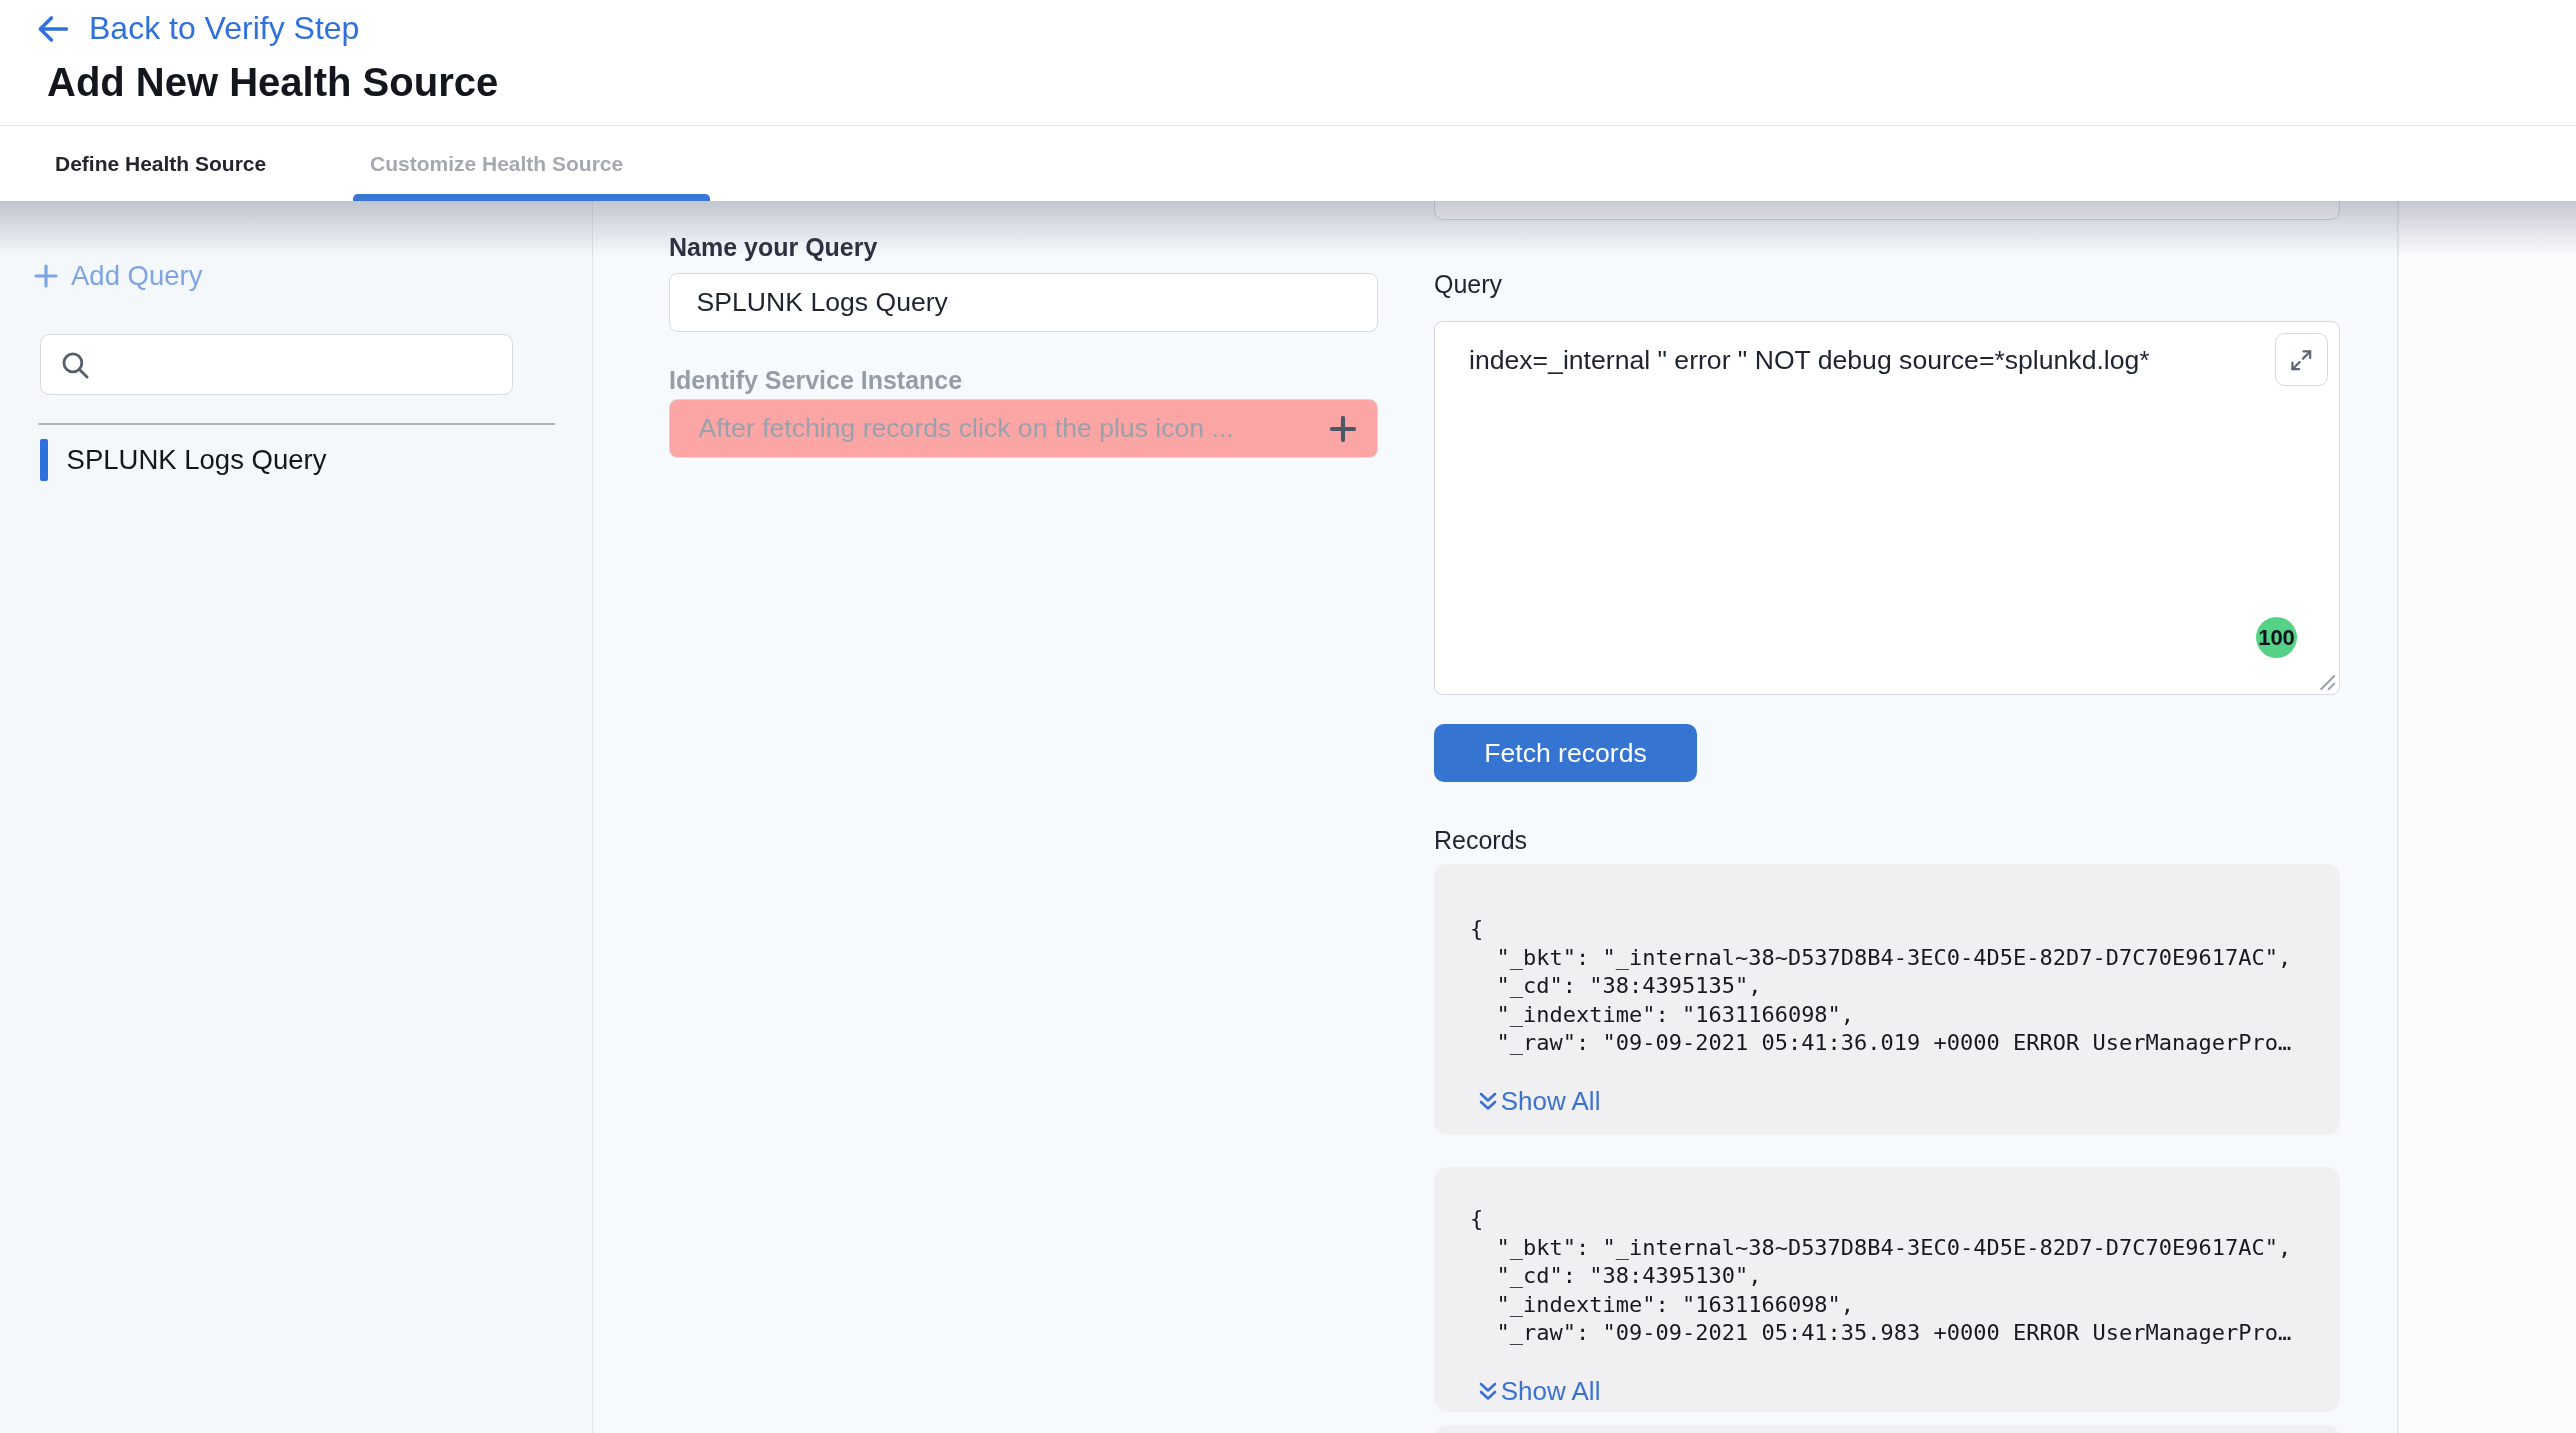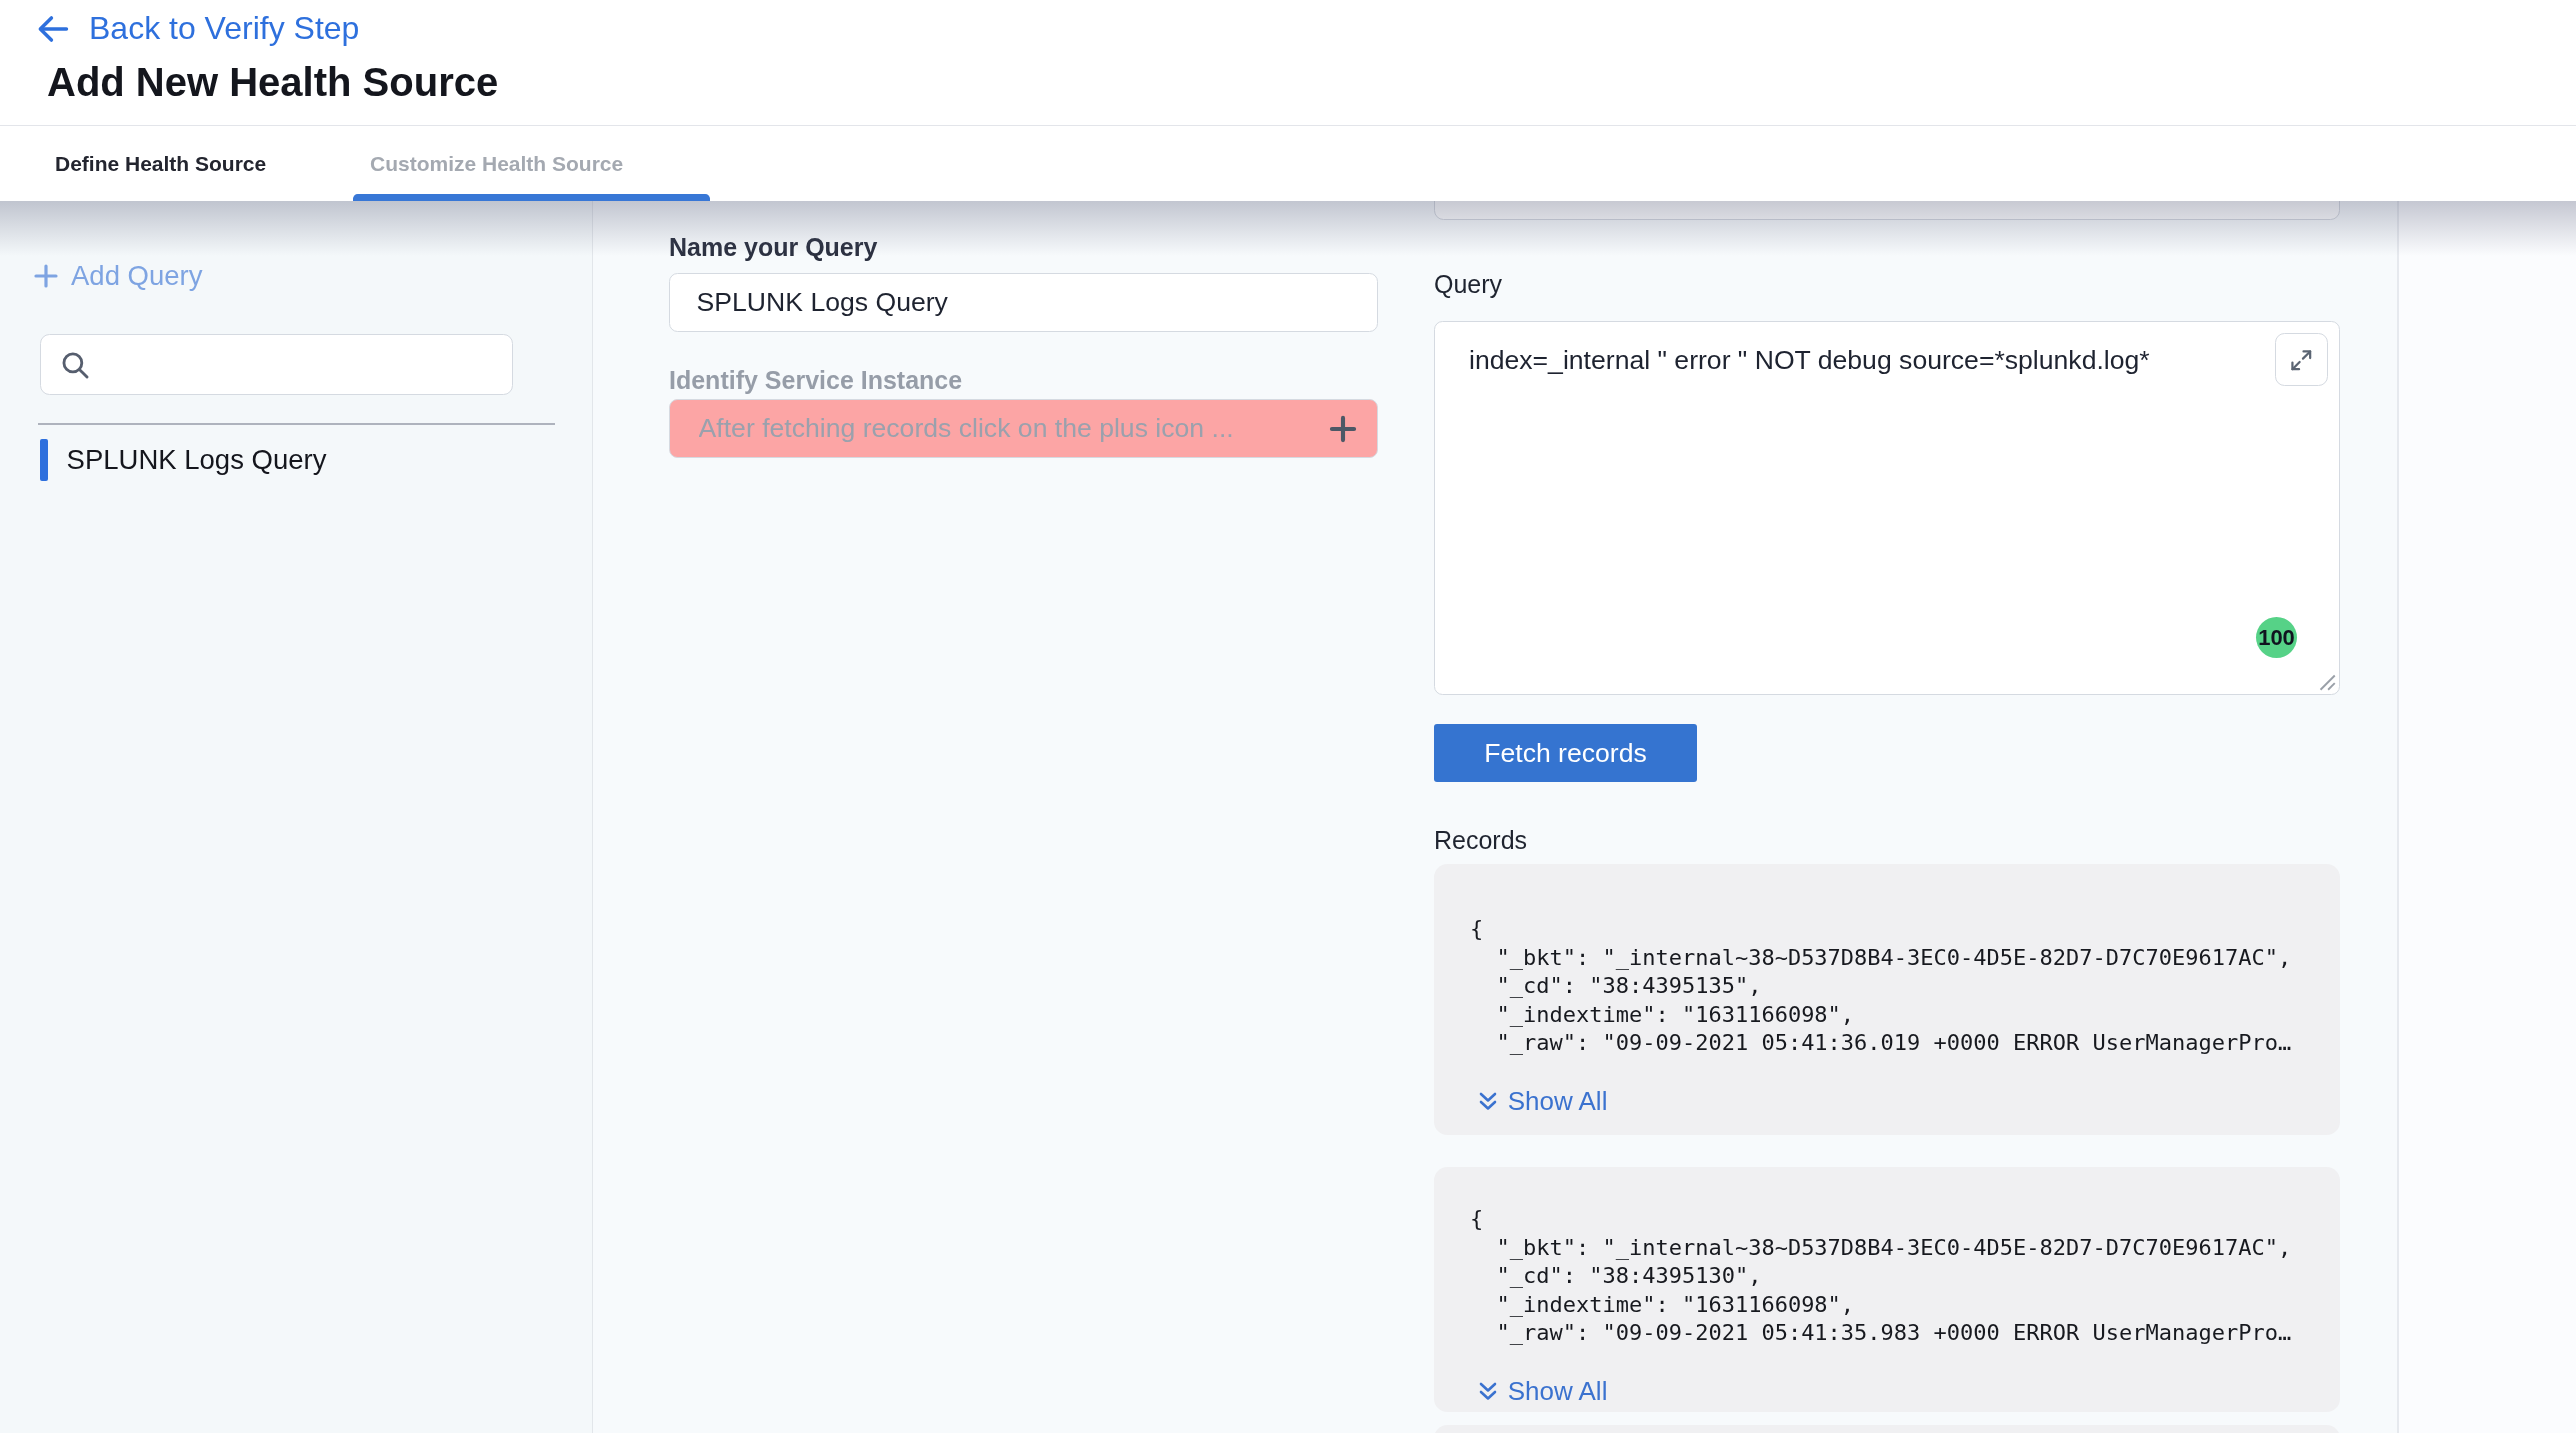--- a/index.html
+++ b/index.html
@@ -69,30 +69,30 @@
              border:1.9px solid #d5dae1;border-radius:8.5px;box-sizing:border-box;}
   .query-text{position:absolute;left:34px;top:23px;font-size:26.6px;color:#1e2330;white-space:pre;}
   .expand-btn{position:absolute;right:11.4px;top:11.4px;width:53px;height:53px;background:#fff;
               border:1.9px solid #d5dae1;border-radius:9.5px;display:flex;align-items:center;
               justify-content:center;cursor:pointer;box-sizing:border-box;}
   .count-badge{position:absolute;right:42px;bottom:36px;width:41px;height:41px;border-radius:50%;
                background:#56d287;display:flex;align-items:center;justify-content:center;
                font-size:22px;font-weight:800;color:#10131f;}
   .resize-grip{position:absolute;right:1.9px;bottom:1.9px;}
   .fetch-btn{position:absolute;left:1434px;top:523px;width:263px;height:58px;background:#3574d0;
-             border:none;border-radius:3px;color:#fff;font-size:26.6px;font-weight:500;
+             border:none;border-radius:10px;color:#fff;font-size:26.6px;font-weight:500;
              font-family:inherit;cursor:pointer;}
   .record-card{position:absolute;left:1434px;width:906px;background:#f0f0f2;border-radius:13.3px;
                box-sizing:border-box;overflow:hidden;}
   .card-1{top:663px;height:271px;padding:51px 26.6px 0 36px;}
   .card-2{top:966px;height:245px;padding:38px 26.6px 0 36px;}
   .card-3{top:1224px;height:57px;}
   .record-line{font-family:"DejaVu Sans Mono",monospace;font-size:22px;line-height:28.5px;
                color:#17191f;white-space:pre;}
-  .show-all{display:flex;align-items:center;gap:8px;margin-top:28.5px;margin-left:5.7px;
+  .show-all{display:flex;align-items:center;gap:1px;margin-top:28.5px;margin-left:5.7px;
             color:#3b72cf;font-size:26px;font-weight:500;cursor:pointer;width:max-content;}
 </style>
 </head>
 <body>
 
 <div class="screen">
 
   <div class="header">
     <div class="back-row">
       <span style="display:flex;">

